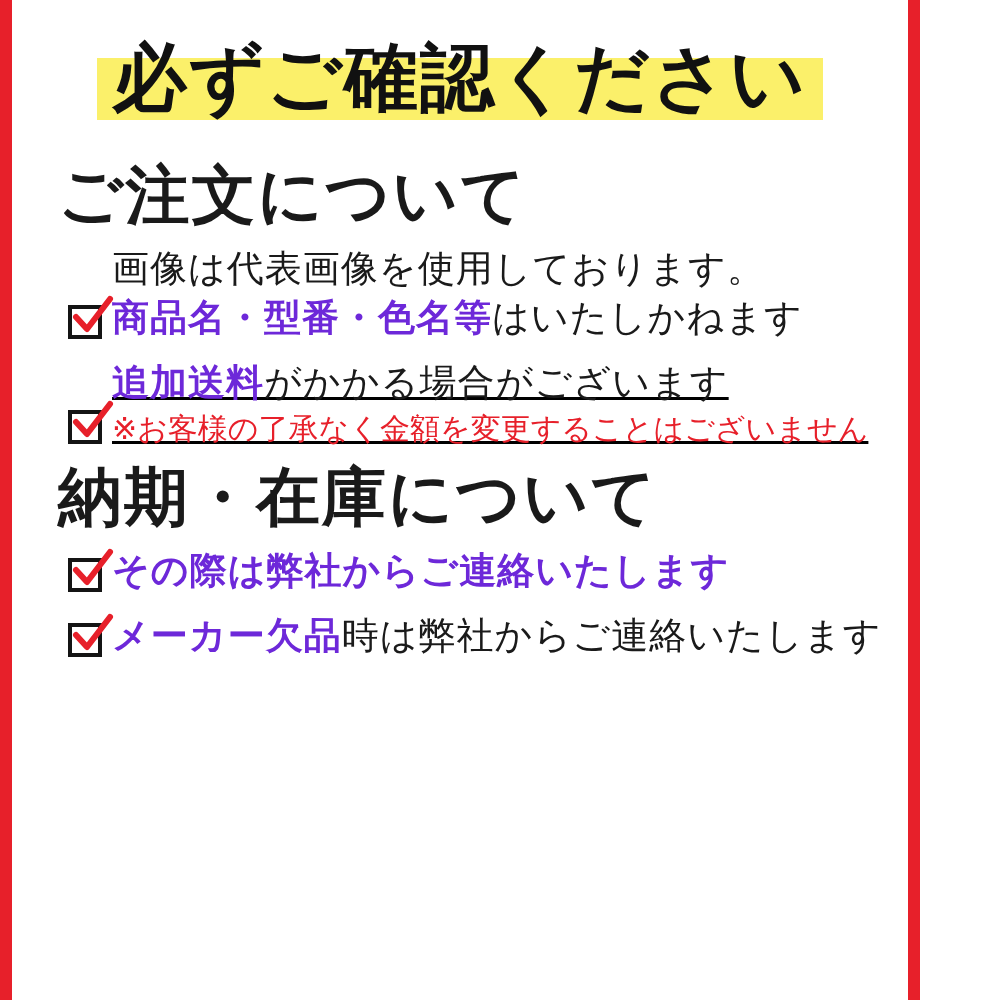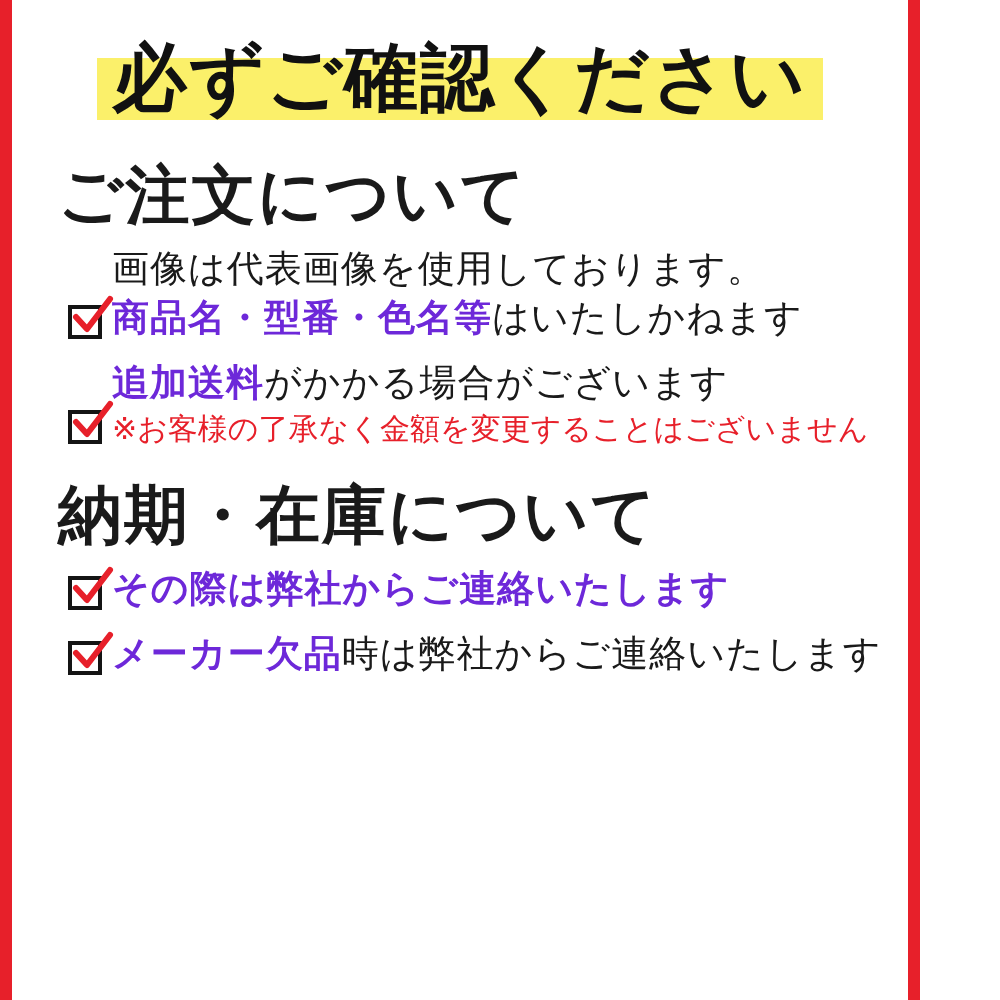--- a/index.html
+++ b/index.html
@@ -86,21 +86,21 @@
   .items {
     margin: 0;
     padding: 0;
     list-style: none;
   }
   .item {
     display: flex;
     align-items: flex-end;
     margin: 0 0 16px 0;
   }
-  .item.tight { margin-bottom: 24px; }
+  .item.tight { margin-bottom: 6px; text-decoration: underline; }
 
   .check {
     flex: 0 0 auto;
     width: 38px;
     height: 38px;
     margin: 6px 6px 0 28px;
     position: relative;
   }
   .check .box {
     position: absolute;

